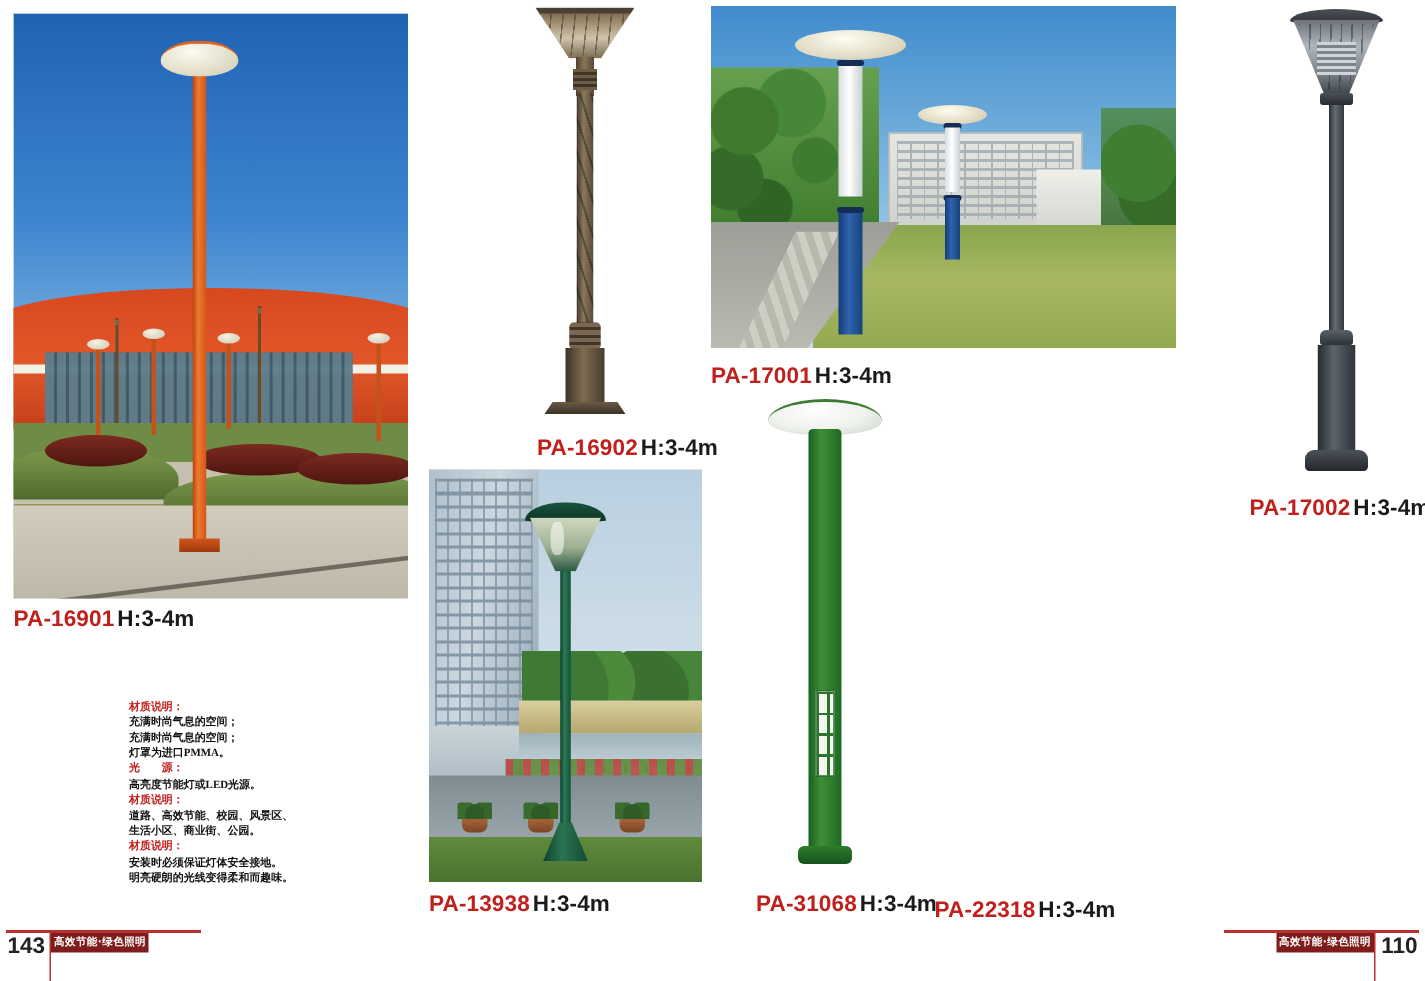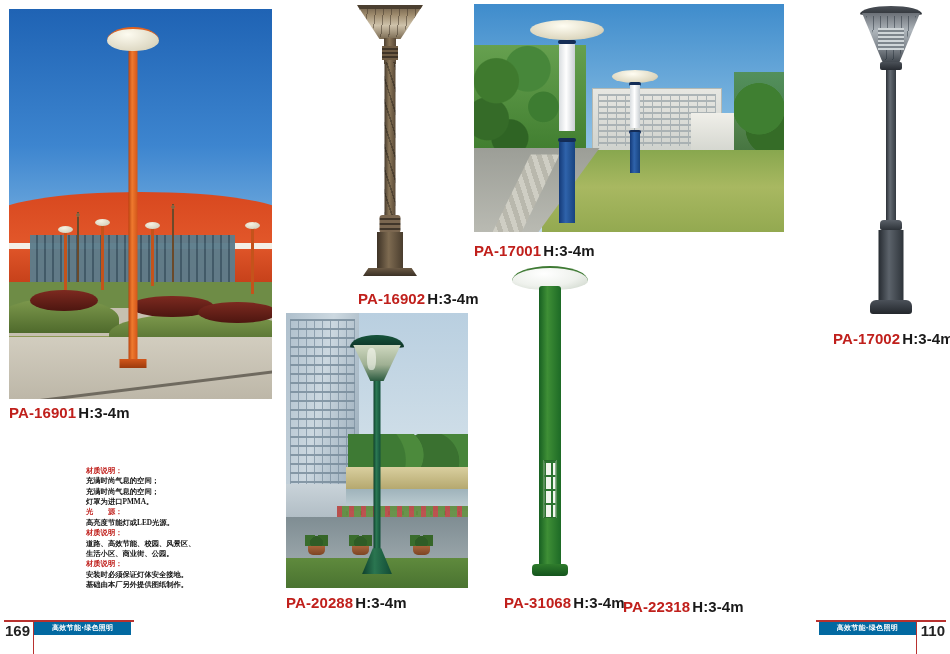--- a/index.html
+++ b/index.html
@@ -72,24 +72,24 @@
   .footer-r .footer-rule { right: 4px; width: 130px; }
   .pagenum {
     position: absolute; top: 14px;
     font-size: 15px; font-weight: bold; color: #222;
     font-family: "Liberation Sans", sans-serif;
   }
   .footer-l .pagenum { left: 5px; }
   .footer-r .pagenum { right: 5px; }
   .brandbar {
     position: absolute; top: 14px; height: 13px;
-    background: #0369a1; color: #fff;
+    background: #7f1d1d; color: #fff;
     font-family: "DejaVu Sans", sans-serif;
     font-size: 7px; font-weight: bold;
-    line-height: 13px; padding: 0 18px;
+    line-height: 13px; padding: 0 2px;
     letter-spacing: .3px; white-space: nowrap;
   }
   .footer-l .brandbar { left: 34px; }
   .footer-r .brandbar { right: 34px; }
   .tick {
     position: absolute; top: 14px; width: 1px; height: 40px; background: #b8312f;
   }
   .footer-l .tick { left: 33px; }
   .footer-r .tick { right: 33px; }
 
@@ -632,21 +632,21 @@
     <div class="pot-5" style="left:36%; top:84%;"></div>
     <div class="pot-5" style="left:70%; top:84%;"></div>
     <div class="g-lamp-pole"></div>
     <div class="g-lamp-flare"></div>
     <div class="g-lamp-head">
       <div class="cap"></div>
       <div class="cone"></div>
     </div>
   </div>
   <div class="caption" style="left:286px; top:594px;">
-    <span class="code">PA-20288</span><span class="size">H:3-4m</span>
+    <span class="code">PA-13938</span><span class="size">H:3-4m</span>
   </div>
 
   <div class="plate" id="pl-17003">
     <div class="p6-dome"></div>
     <div class="p6-pole"></div>
     <div class="p6-win"></div>
     <div class="p6-foot"></div>
   </div>
   <div class="caption" style="left:504px; top:594px;">
     <span class="code">PA-31068</span><span class="size">H:3-4m</span>
@@ -661,27 +661,27 @@
     <div>充满时尚气息的空间；</div>
     <div>充满时尚气息的空间；</div>
     <div>灯罩为进口PMMA。</div>
     <div class="hd">光　　源：</div>
     <div>高亮度节能灯或LED光源。</div>
     <div class="hd">材质说明：</div>
     <div>道路、高效节能、校园、风景区、</div>
     <div>生活小区、商业街、公园。</div>
     <div class="hd">材质说明：</div>
     <div>安装时必须保证灯体安全接地。</div>
-    <div>基础由本厂另外提供图纸制作。</div>
+    <div>明亮硬朗的光线变得柔和而趣味。</div>
   </div>
 
 
   <div class="footer footer-l">
     <div class="footer-rule"></div>
-    <div class="pagenum">169</div>
+    <div class="pagenum">143</div>
     <div class="brandbar">高效节能·绿色照明</div>
     <div class="tick"></div>
   </div>
 
   <div class="footer footer-r">
     <div class="footer-rule"></div>
     <div class="pagenum">110</div>
     <div class="brandbar">高效节能·绿色照明</div>
     <div class="tick"></div>
   </div>

